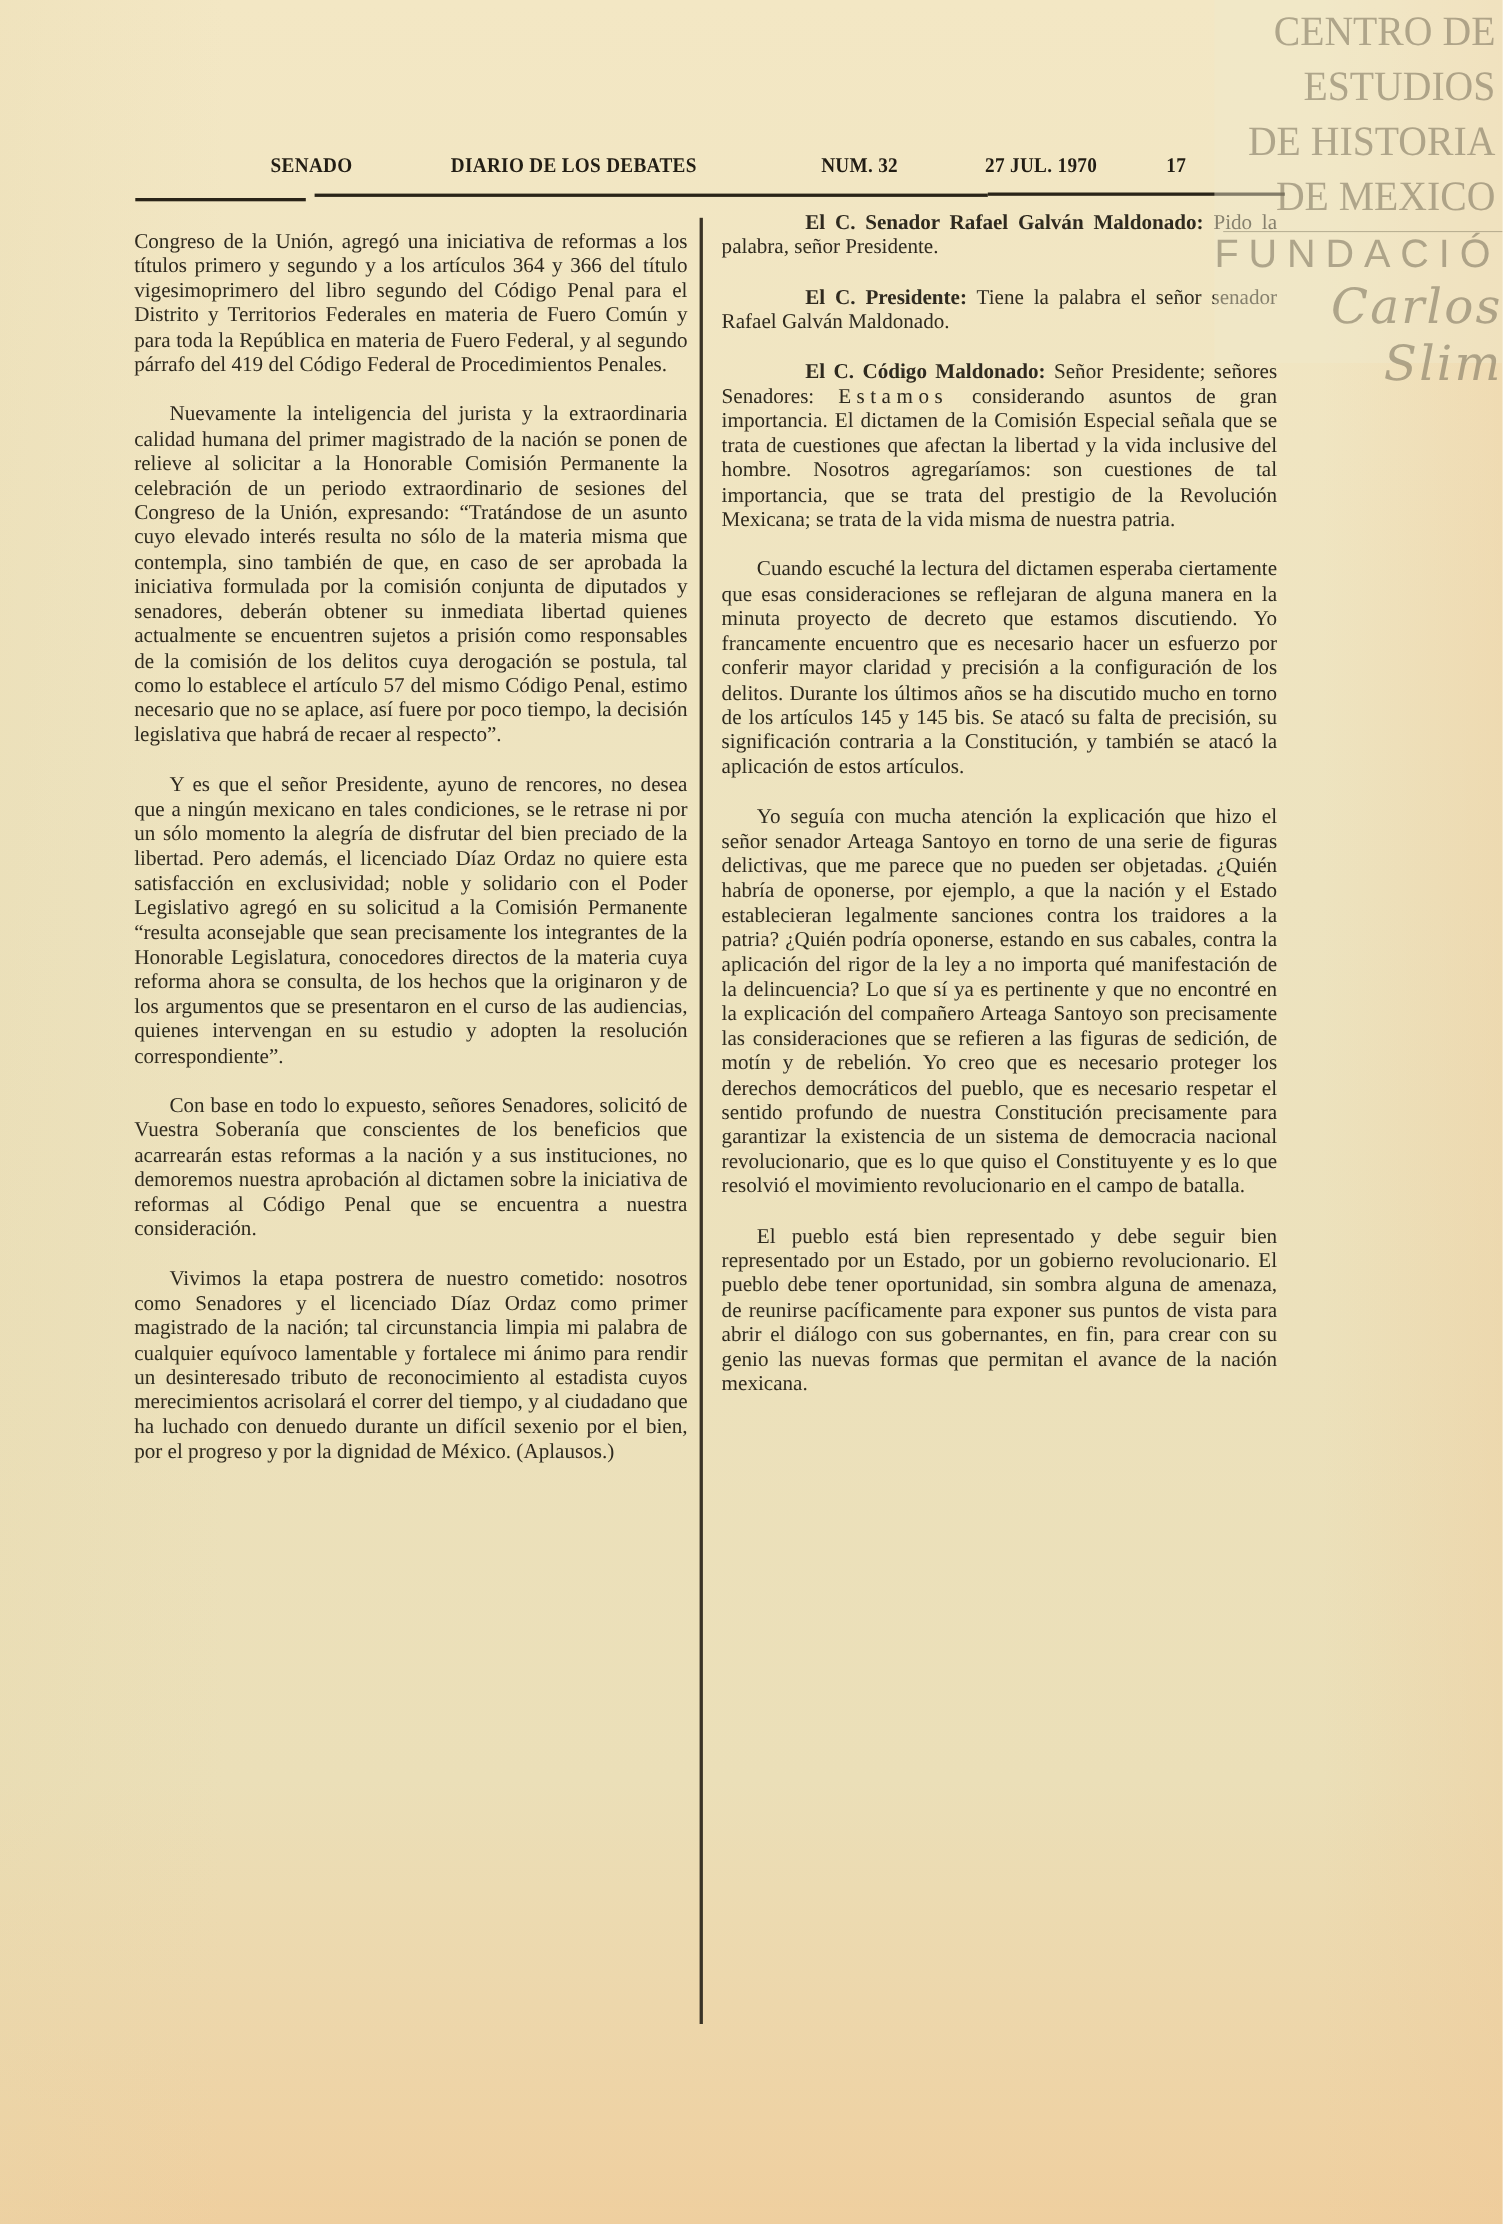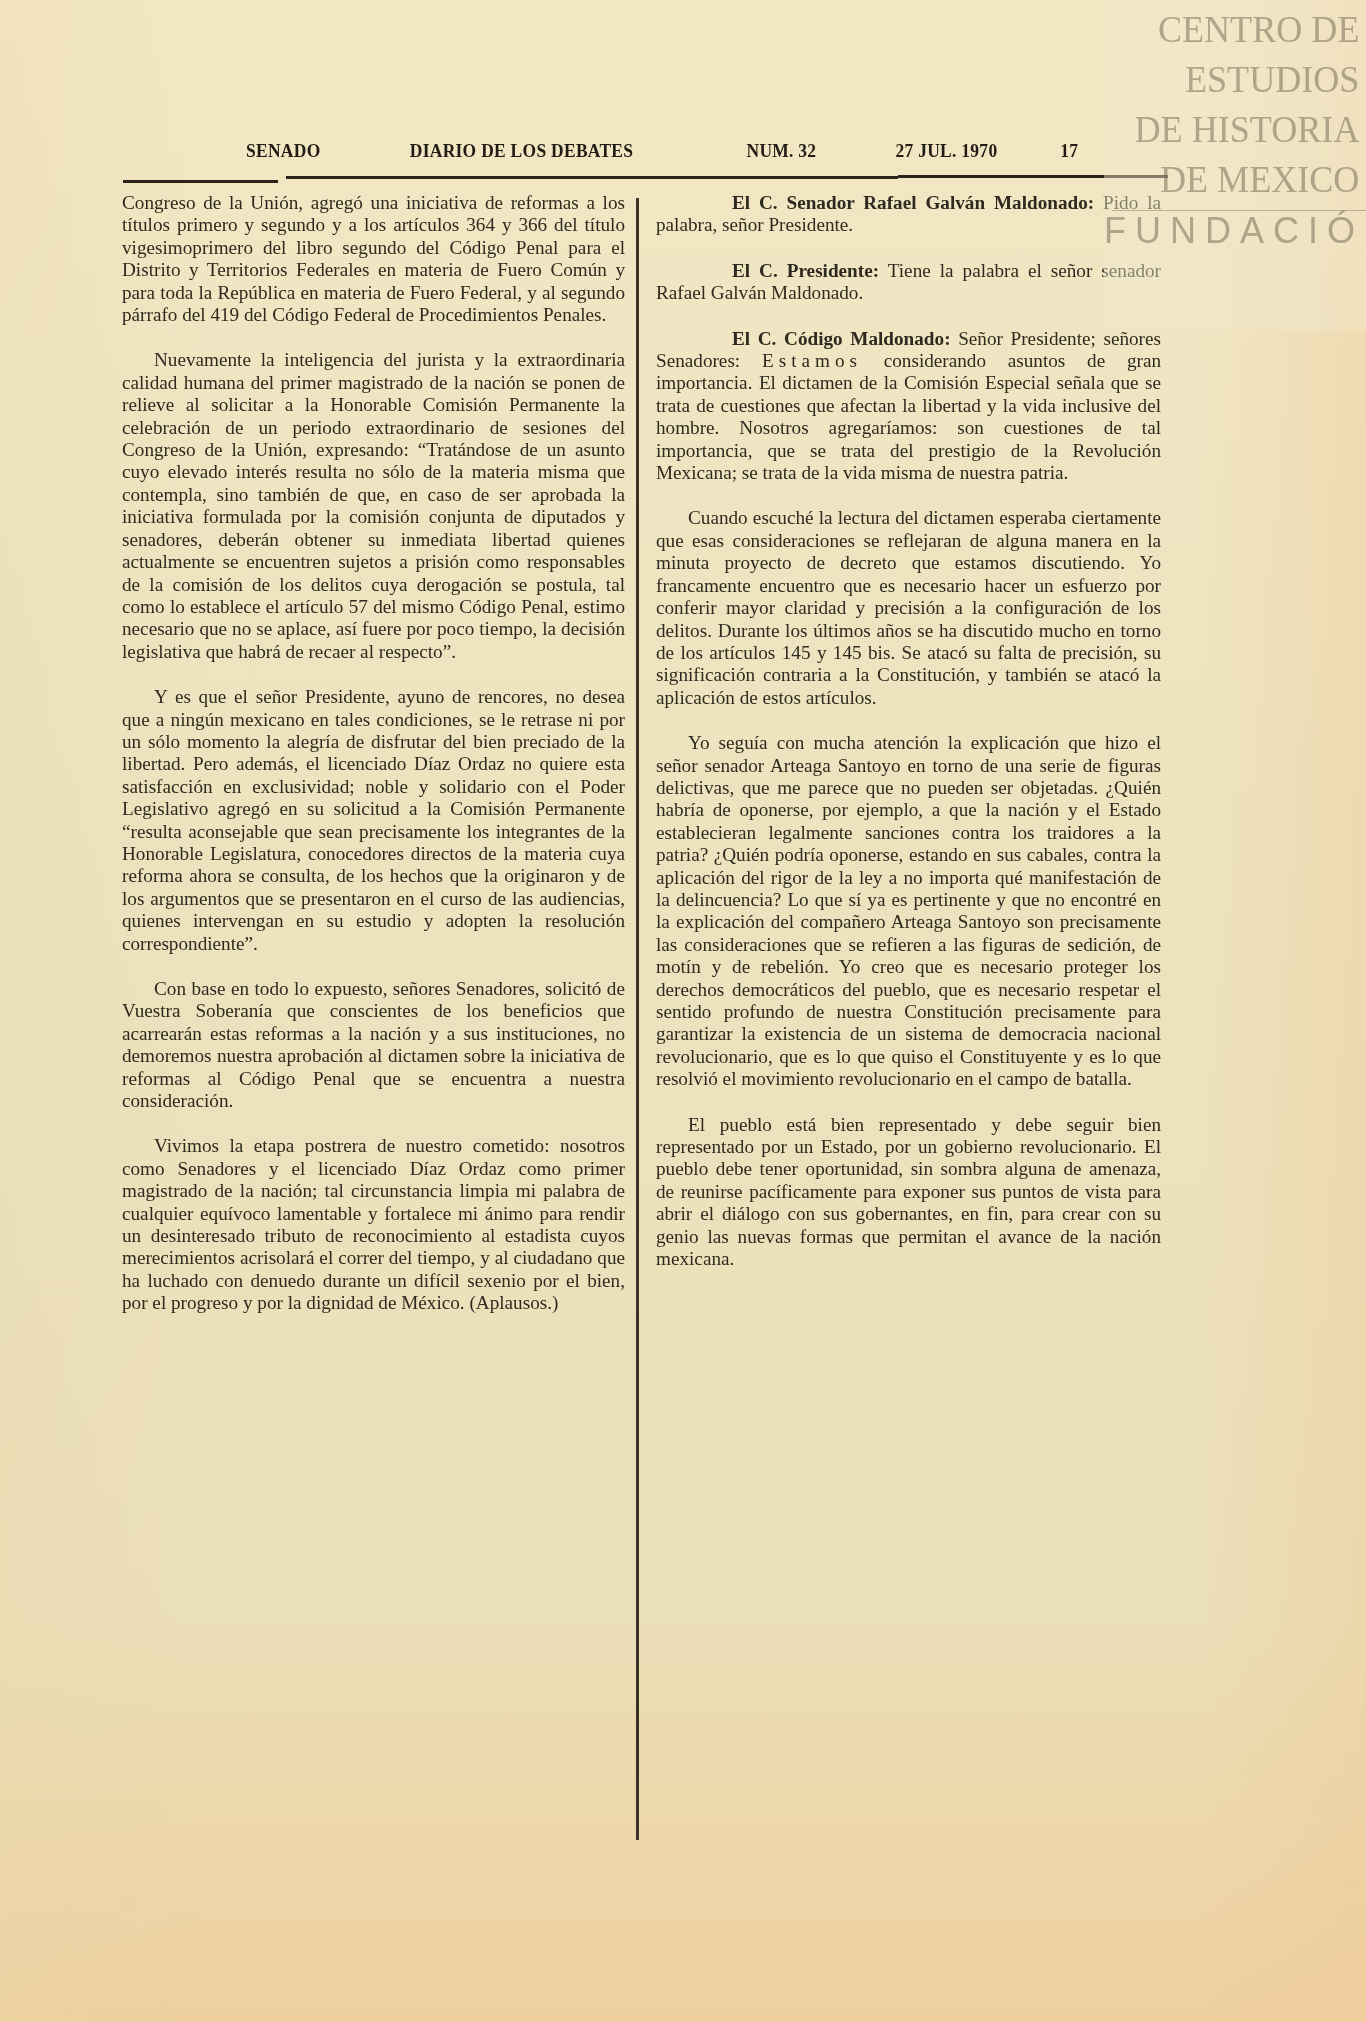--- a/index.html
+++ b/index.html
@@ -50,21 +50,21 @@
     top: 192px;
     width: 503px;
     font-size: 19.2px;
     line-height: 22.4px;
     text-align: justify;
     hyphens: none;
   }
   .col-left { left: 122px; }
   .col-right { left: 656px; width: 505px; }
   .para { margin: 0 0 23px 0; text-indent: 32px; }
-  .para.noindent { text-indent: 0; }
+  .para.noindent { text-indent: 0; margin-top: 17px; }
   .speaker { font-weight: bold; margin-left: 44px; }
   .spaced { letter-spacing: 5px; }
   .col-divider {
     position: absolute;
     left: 636px;
     top: 198px;
     width: 3px;
     height: 1642px;
     background: #3a3326;
   }
@@ -158,13 +158,14 @@
   <p class="para">El pueblo está bien representado y debe seguir bien representado por un Estado, por un gobierno revolucionario. El pueblo debe tener oportunidad, sin sombra alguna de amenaza, de reunirse pacíficamente para exponer sus puntos de vista para abrir el diálogo con sus gobernantes, en fin, para crear con su genio las nuevas formas que permitan el avance de la nación mexicana.</p>
 </div>
 
 <div class="watermark">
   <span class="wm-line wm-l1">CENTRO DE</span>
   <span class="wm-line">ESTUDIOS</span>
   <span class="wm-line">DE HISTORIA</span>
   <span class="wm-line">DE MEXICO</span>
   <div class="wm-underline"></div>
   <span class="wm-fund">FUNDACIÓN</span>
+  <span class="wm-sig">Carlos Slim</span>
 </div>
 
 </body></html>

